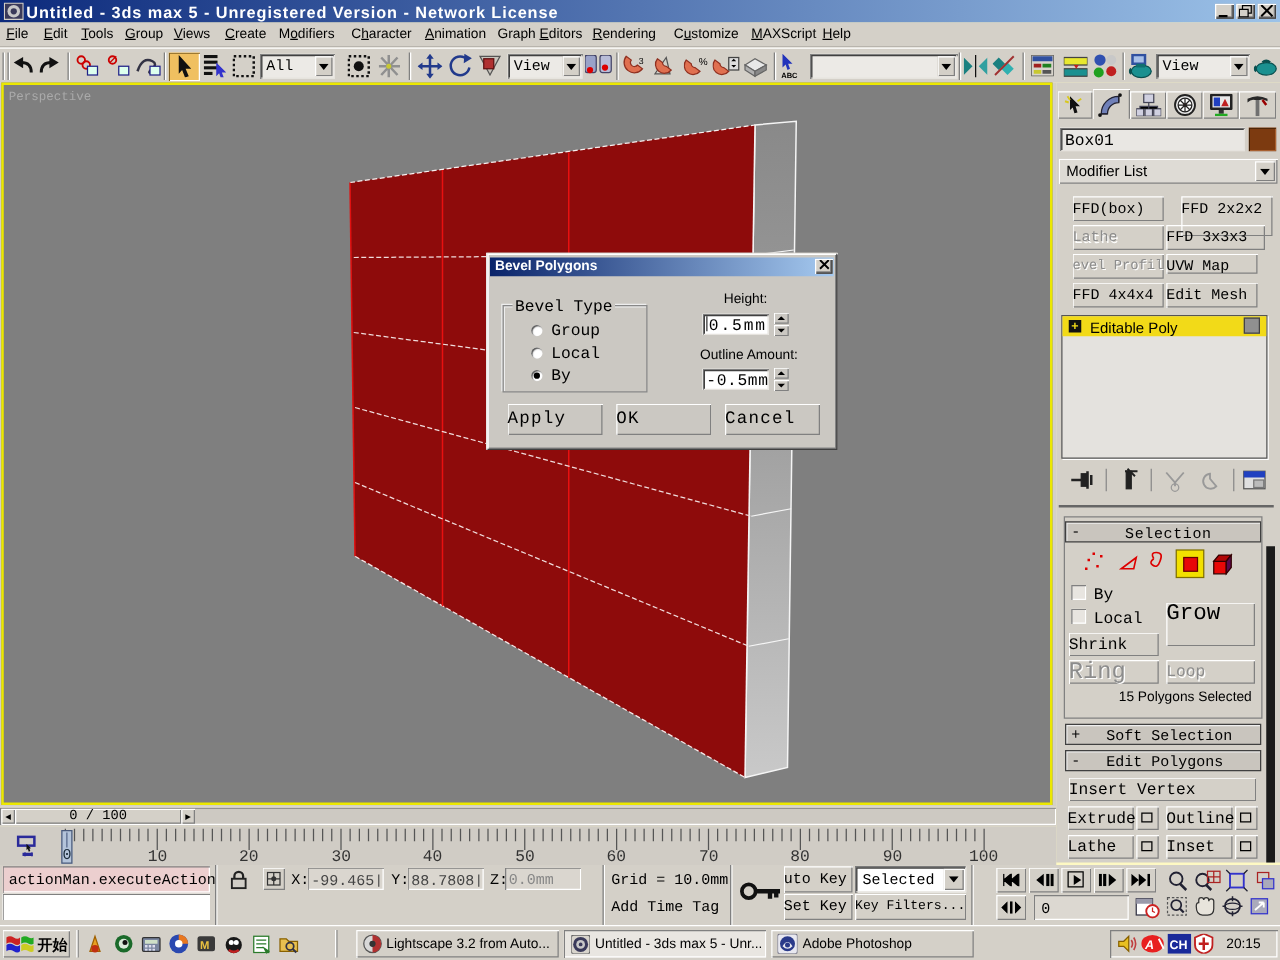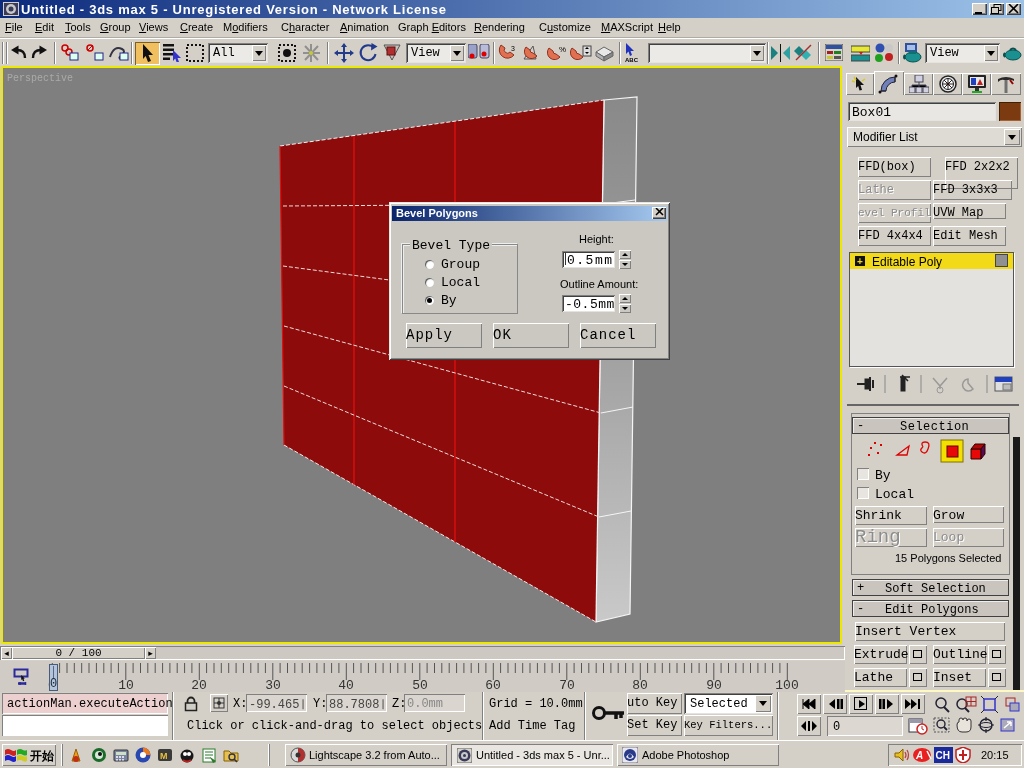--- a/index.html
+++ b/index.html
@@ -407,21 +407,21 @@
           <path d="M2 7 L12 7 L12 17 L2 17 Z" fill="#e80808" stroke="#300"></path>
           <path d="M2 7 L6 2 L16 2 L12 7 Z" fill="#b00606" stroke="#300"></path>
           <path d="M12 7 L16 2 L16 12 L12 17 Z" fill="#5a0a50" stroke="#300"></path>
         </g>
   </svg>
   <div class="abs sunken1" style="left:12px;top:402px;width:12px;height:12px;background:#e8e5e0"></div>
   <div class="abs mono" style="left:30px;top:402px;font-size:13px">By</div>
   <div class="abs sunken1" style="left:12px;top:421px;width:12px;height:12px;background:#e8e5e0"></div>
   <div class="abs mono" style="left:30px;top:421px;font-size:13px">Local</div>
   <div class="abs raised1 btntext" style="left:10px;top:440px;width:72px;height:19px;font-size:13px;line-height:19px">Shrink</div>
-  <div class="abs raised1 btntext" style="left:88px;top:440px;width:71px;height:17px;font-size:13px;line-height:19px">Grow</div>
+  <div class="abs raised1 btntext" style="left:88px;top:416px;width:71px;height:35px;font-size:18px;line-height:19px">Grow</div>
   <div class="abs raised1 btntext" style="left:10px;top:462px;width:72px;height:19px;font-size:19px;line-height:19px;color:#8c8c8c;text-shadow:1px 1px 0 #fff">Ring</div>
   <div class="abs raised1 btntext" style="left:88px;top:462px;width:71px;height:19px;font-size:13px;line-height:19px;color:#8c8c8c;text-shadow:1px 1px 0 #fff">Loop</div>
   <div class="abs" style="left:50px;top:486px;font-size:11px">15 Polygons Selected</div>
 
   <div class="abs" style="left:7px;top:513px;width:157px;height:17px;background:#c9c5be;border:1px solid #404040;box-shadow:inset 1px 1px 0 #eee"></div>
   <div class="abs mono" style="left:12px;top:515px;font-size:12px">+</div>
   <div class="abs mono" style="left:40px;top:516px;font-size:12px">Soft Selection</div>
   <div class="abs" style="left:7px;top:534px;width:157px;height:17px;background:#c9c5be;border:1px solid #404040;box-shadow:inset 1px 1px 0 #eee"></div>
   <div class="abs mono" style="left:12px;top:536px;font-size:12px">-</div>
   <div class="abs mono" style="left:40px;top:537px;font-size:12px">Edit Polygons</div>
@@ -638,21 +638,20 @@
   <div class="cell" style="left:233px;top:5px;font-size:12px">X:</div>
   <div class="abs sunken1" style="left:246px;top:2px;width:61px;height:18px;background:#dad6cf"></div>
   <div class="cell" style="left:249px;top:5px;font-size:12px;color:#444">-99.465❘</div>
   <div class="cell" style="left:313px;top:5px;font-size:12px">Y:</div>
   <div class="abs sunken1" style="left:326px;top:2px;width:61px;height:18px;background:#dad6cf"></div>
   <div class="cell" style="left:329px;top:5px;font-size:12px;color:#444">88.7808❘</div>
   <div class="cell" style="left:392px;top:5px;font-size:12px">Z:</div>
   <div class="abs sunken1" style="left:404px;top:2px;width:61px;height:18px;background:#dad6cf"></div>
   <div class="cell" style="left:407px;top:5px;font-size:12px;color:#888">0.0mm</div>
 
-  <div class="cell" style="left:187px;top:27px;font-size:12px">Click or click-and-drag to select objects</div>
 
   <div class="abs" style="left:482px;top:0px;width:2px;height:48px;border-left:1px solid #808080;border-right:1px solid #fff"></div>
   <div class="cell" style="left:489px;top:5px;font-size:12px">Grid = 10.0mm</div>
   <div class="cell" style="left:489px;top:27px;font-size:12px">Add Time Tag</div>
   <div class="abs" style="left:584px;top:0px;width:2px;height:48px;border-left:1px solid #808080;border-right:1px solid #fff"></div>
 
   <svg class="abs" style="left:592px;top:10px" width="34" height="22">
         <circle cx="7" cy="11" r="5.5" fill="none" stroke="#111" stroke-width="3"></circle>
         <path d="M12 11 L32 11 M24 11 L24 17 M29 11 L29 16" stroke="#111" stroke-width="3.5"></path>
       </svg>

